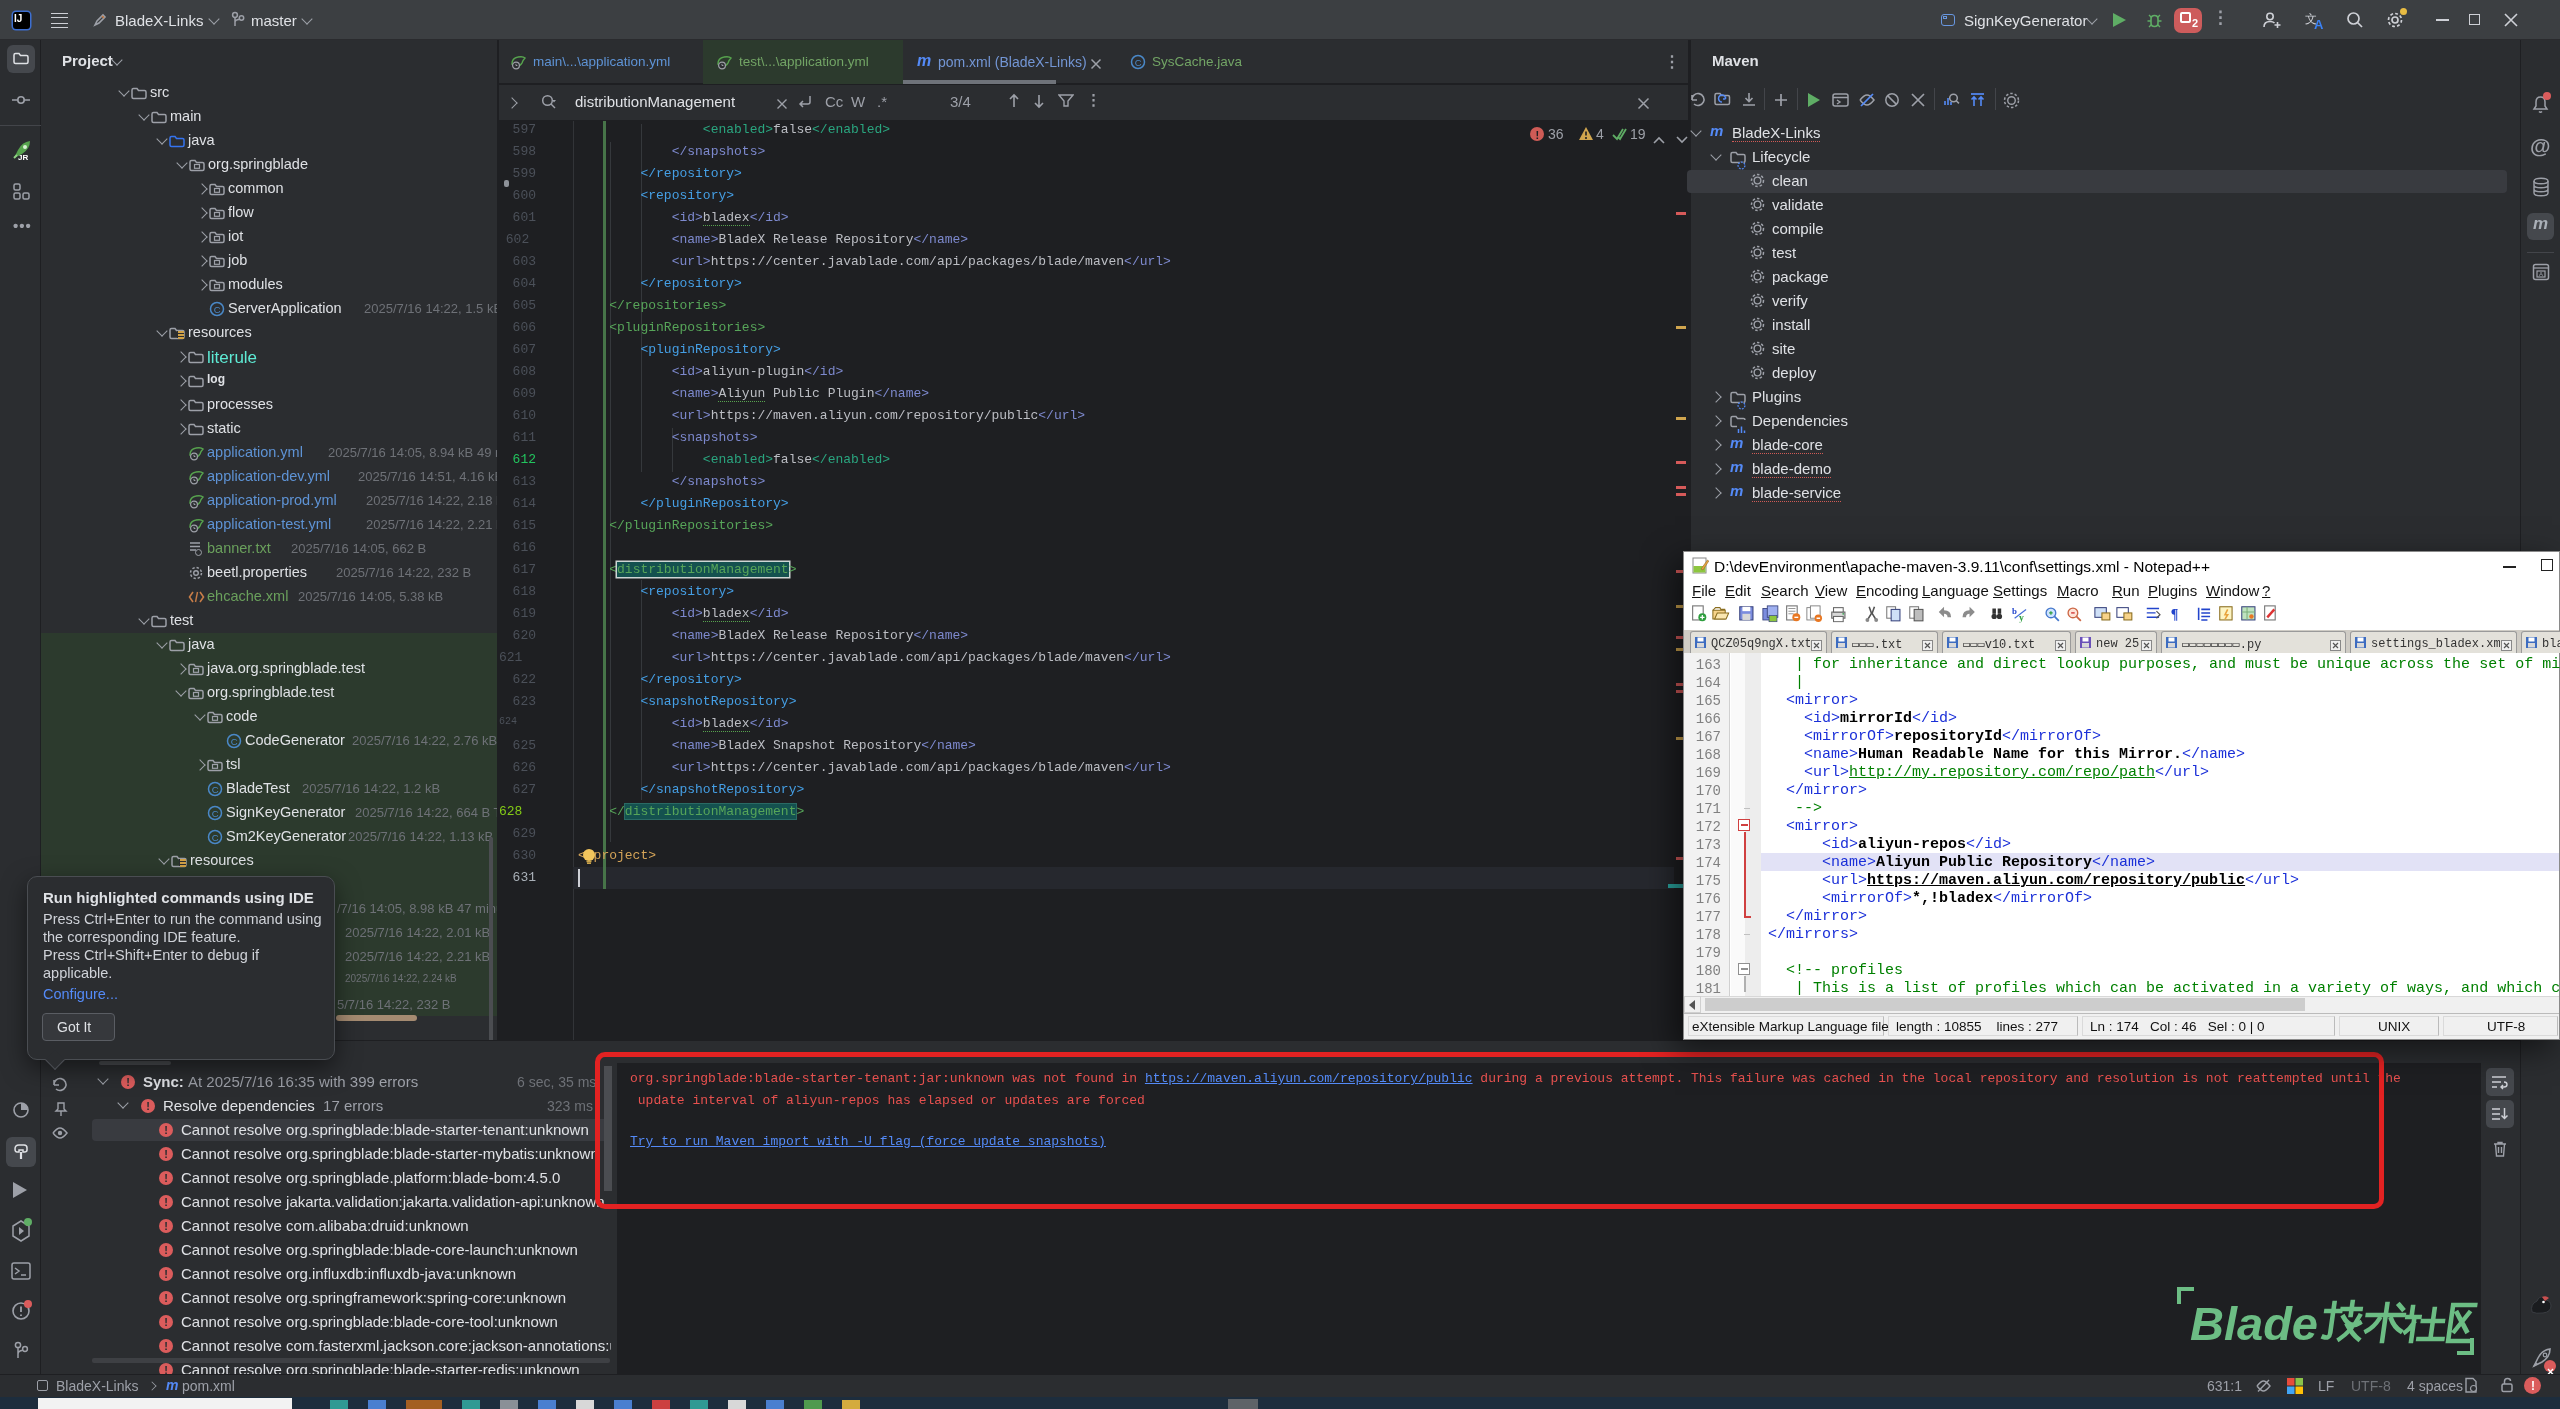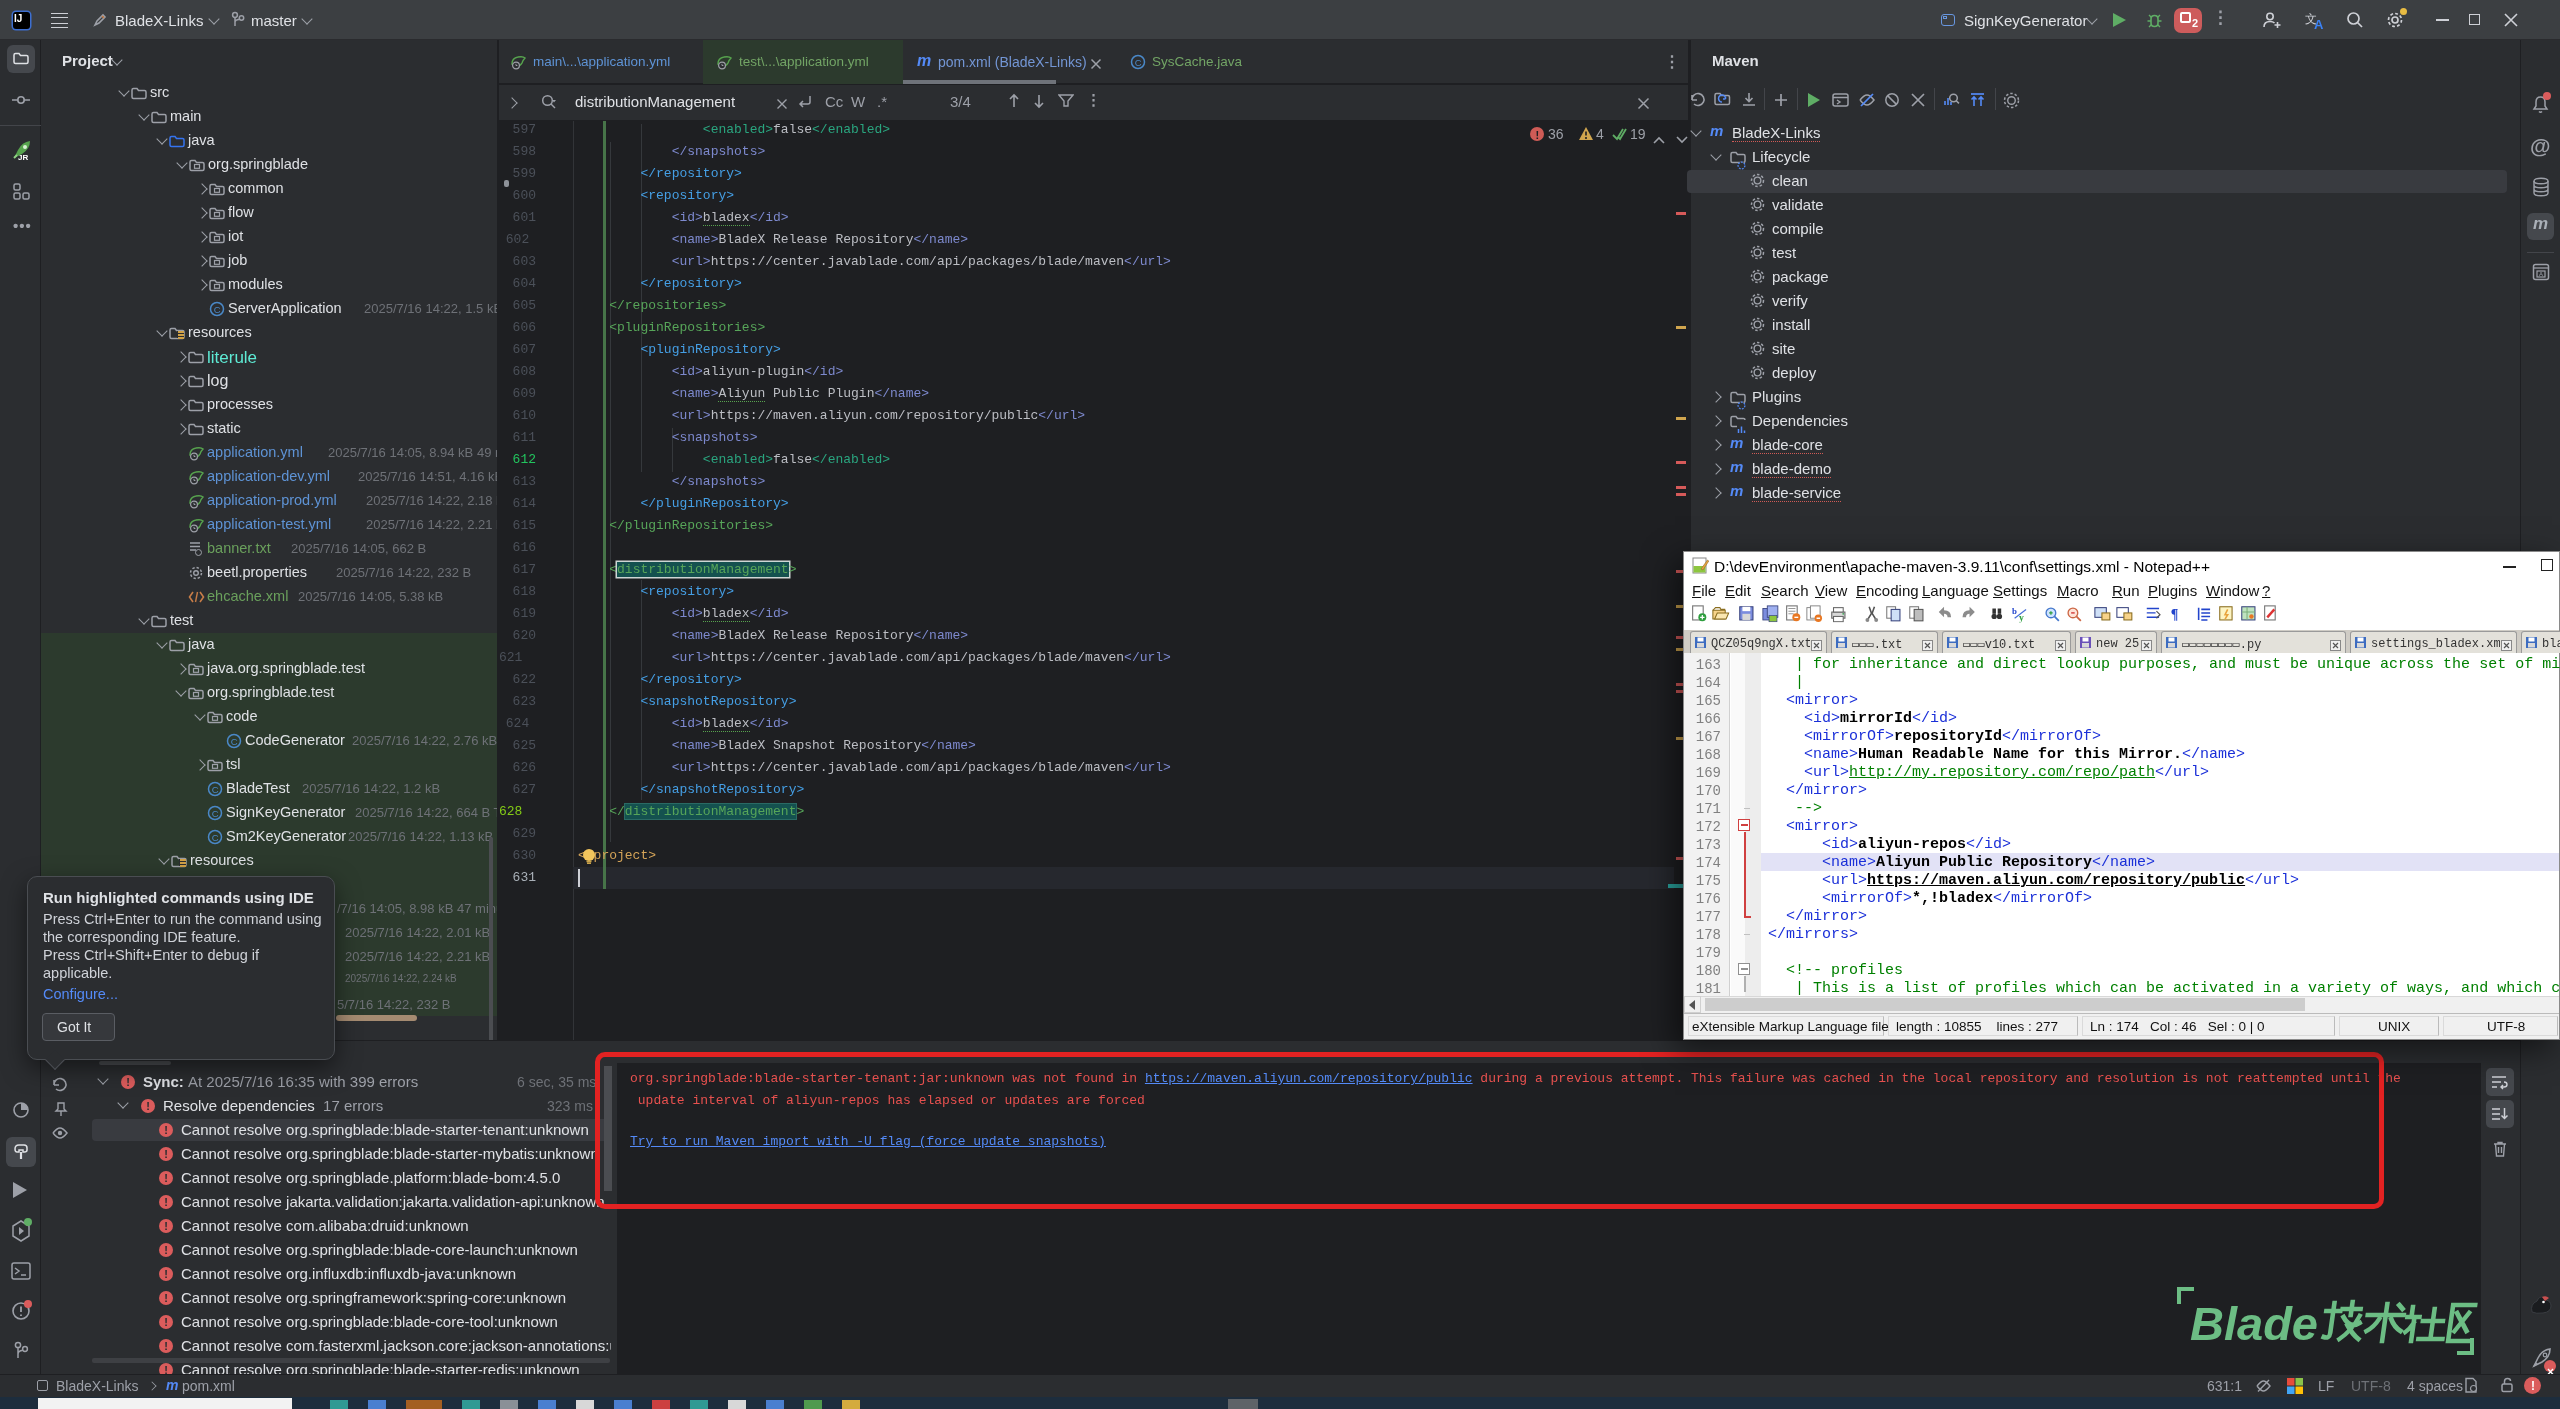--- a/index.html
+++ b/index.html
@@ -210,21 +210,21 @@
 <div class="abs" style="left:188px;top:324px;font-size:14.5px;color:#dfe1e5;">resources</div>
 <div class="abs chev r2" style="left:177px;top:353px;"></div>
 <div class="abs" style="left:188px;top:350px;width:16px;height:13px;"><svg width="16" height="13">
       <path d="M1 3 Q1 1.5 2.5 1.5 L6 1.5 L7.5 3.5 L13.5 3.5 Q15 3.5 15 5 L15 10 Q15 11.5 13.5 11.5 L2.5 11.5 Q1 11.5 1 10 Z" fill="none" stroke="#9da0a8" stroke-width="1.5"></path>
     </svg></div>
 <div class="abs" style="left:207px;top:348px;font-size:17px;color:#5eead4;">literule</div>
 <div class="abs chev r2" style="left:177px;top:377px;"></div>
 <div class="abs" style="left:188px;top:374px;width:16px;height:13px;"><svg width="16" height="13">
       <path d="M1 3 Q1 1.5 2.5 1.5 L6 1.5 L7.5 3.5 L13.5 3.5 Q15 3.5 15 5 L15 10 Q15 11.5 13.5 11.5 L2.5 11.5 Q1 11.5 1 10 Z" fill="none" stroke="#9da0a8" stroke-width="1.5"></path>
     </svg></div>
-<div class="abs" style="left:207px;top:372px;font-size:16px;color:#dfe1e5;">log</div>
+<div class="abs" style="left:207px;top:372px;font-size:12px;color:#dfe1e5;font-weight:bold;">log</div>
 <div class="abs chev r2" style="left:177px;top:401px;"></div>
 <div class="abs" style="left:188px;top:398px;width:16px;height:13px;"><svg width="16" height="13">
       <path d="M1 3 Q1 1.5 2.5 1.5 L6 1.5 L7.5 3.5 L13.5 3.5 Q15 3.5 15 5 L15 10 Q15 11.5 13.5 11.5 L2.5 11.5 Q1 11.5 1 10 Z" fill="none" stroke="#9da0a8" stroke-width="1.5"></path>
     </svg></div>
 <div class="abs" style="left:207px;top:396px;font-size:14.5px;color:#dfe1e5;">processes</div>
 <div class="abs chev r2" style="left:177px;top:425px;"></div>
 <div class="abs" style="left:188px;top:422px;width:16px;height:13px;"><svg width="16" height="13">
       <path d="M1 3 Q1 1.5 2.5 1.5 L6 1.5 L7.5 3.5 L13.5 3.5 Q15 3.5 15 5 L15 10 Q15 11.5 13.5 11.5 L2.5 11.5 Q1 11.5 1 10 Z" fill="none" stroke="#9da0a8" stroke-width="1.5"></path>
     </svg></div>
 <div class="abs" style="left:207px;top:420px;font-size:14.5px;color:#dfe1e5;">static</div>
@@ -434,21 +434,21 @@
 <div class="abs mono" style="left:499px;top:496px;width:37px;text-align:right;font-size:13px;color:#4b5059;">614</div>
 <div class="abs mono" style="left:499px;top:518px;width:37px;text-align:right;font-size:13px;color:#4b5059;">615</div>
 <div class="abs mono" style="left:499px;top:540px;width:37px;text-align:right;font-size:13px;color:#4b5059;">616</div>
 <div class="abs mono" style="left:499px;top:562px;width:37px;text-align:right;font-size:13px;color:#4b5059;">617</div>
 <div class="abs mono" style="left:499px;top:584px;width:37px;text-align:right;font-size:13px;color:#4b5059;">618</div>
 <div class="abs mono" style="left:499px;top:606px;width:37px;text-align:right;font-size:13px;color:#4b5059;">619</div>
 <div class="abs mono" style="left:499px;top:628px;width:37px;text-align:right;font-size:13px;color:#4b5059;">620</div>
 <div class="abs mono" style="left:499px;top:650px;width:37px;font-size:13px;color:#4b5059;">621</div>
 <div class="abs mono" style="left:499px;top:672px;width:37px;text-align:right;font-size:13px;color:#4b5059;">622</div>
 <div class="abs mono" style="left:499px;top:694px;width:37px;text-align:right;font-size:13px;color:#4b5059;">623</div>
-<div class="abs mono" style="left:499px;top:716px;width:37px;text-align:center;font-size:13px;color:#4b5059;">624</div>
+<div class="abs mono" style="left:499px;top:716px;width:37px;text-align:left;font-size:10px;color:#4b5059;">624</div>
 <div class="abs mono" style="left:499px;top:738px;width:37px;text-align:right;font-size:13px;color:#4b5059;">625</div>
 <div class="abs mono" style="left:499px;top:760px;width:37px;text-align:right;font-size:13px;color:#4b5059;">626</div>
 <div class="abs mono" style="left:499px;top:782px;width:37px;text-align:right;font-size:13px;color:#4b5059;">627</div>
 <div class="abs mono" style="left:499px;top:804px;width:37px;text-align:left;font-size:13px;color:#84cc16;">628</div>
 <div class="abs mono" style="left:499px;top:826px;width:37px;text-align:right;font-size:13px;color:#4b5059;">629</div>
 <div class="abs mono" style="left:499px;top:848px;width:37px;text-align:right;font-size:13px;color:#4b5059;">630</div>
 <div class="abs mono" style="left:499px;top:870px;width:37px;text-align:right;font-size:13px;color:#a9b0b8;">631</div>
 <div class="abs" style="left:504px;top:180px;width:5px;height:7px;background:#8e9299;border-radius:2px;"></div>
 <div class="abs mono" style="left:578px;top:122px;font-size:13px;white-space:pre;letter-spacing:0;">&nbsp;&nbsp;&nbsp;&nbsp;&nbsp;&nbsp;&nbsp;&nbsp;&nbsp;&nbsp;&nbsp;&nbsp;&nbsp;&nbsp;&nbsp;&nbsp;<span style="color:#2aa57f">&lt;enabled&gt;</span><span style="color:#bcbec4">false</span><span style="color:#2aa57f">&lt;/enabled&gt;</span></div>
 <div class="abs mono" style="left:578px;top:144px;font-size:13px;white-space:pre;letter-spacing:0;">&nbsp;&nbsp;&nbsp;&nbsp;&nbsp;&nbsp;&nbsp;&nbsp;&nbsp;&nbsp;&nbsp;&nbsp;<span style="color:#7d89ce">&lt;/snapshots&gt;</span></div>

